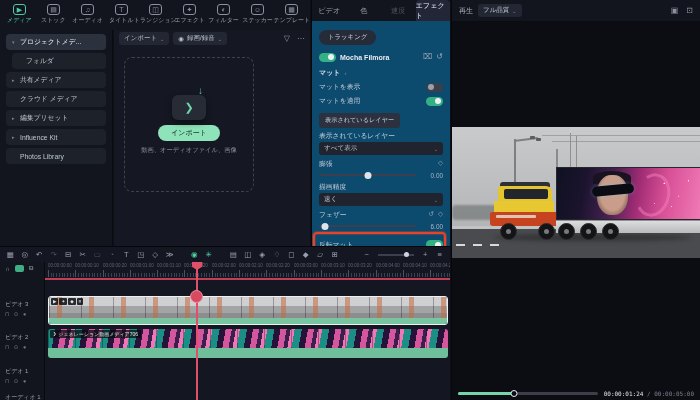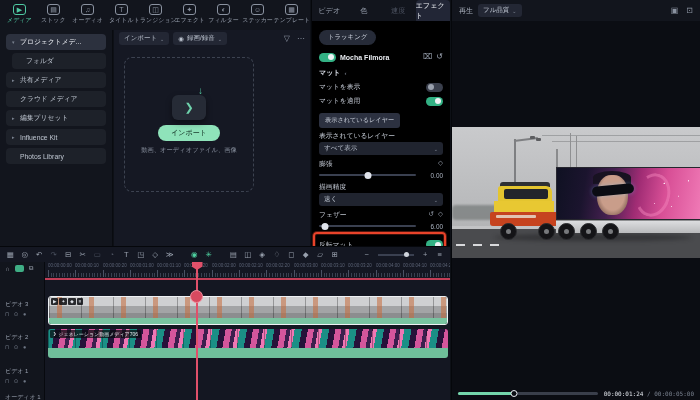--- a/index.html
+++ b/index.html
@@ -36,21 +36,21 @@
   .dropzone{position:absolute;left:10px;top:27px;width:130px;height:135px;border:1px dashed #3c4250;
             border-radius:8px;display:flex;flex-direction:column;align-items:center;justify-content:center;gap:5px;}
   .dz-icon{width:34px;height:25px;background:#262b36;border-radius:6px;position:relative;
            display:flex;align-items:center;justify-content:center;box-shadow:0 3px 6px rgba(0,0,0,.4);}
   .dz-play{color:#6fd3ac;font-size:11px;line-height:1;}
   .dz-arrow{position:absolute;top:-10px;right:3px;color:#57cfa6;font-size:10px;font-weight:bold;}
   .dz-btn{background:#8fe3ba;color:#0d2a1e;font-size:7px;padding:3px 13px;border-radius:9px;cursor:default;}
   .dz-hint{font-size:6.3px;color:#8a92a0;white-space:nowrap;}
 
   
-  .effects-panel{position:absolute;left:311px;top:0;width:139px;height:246px;background:#000000;
+  .effects-panel{position:absolute;left:311px;top:0;width:139px;height:246px;background:#0c4a6e;
                  border-left:1px solid #05070b;}
   .fx-tabs{display:flex;height:21px;background:#12151d;}
   .fx-tab{flex:1;display:flex;align-items:center;justify-content:center;font-size:7.2px;color:#98a0ae;}
   .fx-tab.active{background:#222636;color:#e9ecf1;border-radius:4px 4px 0 0;}
   .fx-tab.disabled{color:#4c5260;font-family:Liberation Serif, serif;}
   .fx-body{padding:4px 7px 0 7px;height:225px;overflow:hidden;position:relative;}
   .fx-row{display:flex;align-items:center;height:14px;font-size:6.8px;color:#c9cfda;gap:4px;}
   .fx-row .sp{flex:1;}
   .tracking-pill{display:inline-block;background:#262b38;border-radius:8px;font-size:6.4px;
                  color:#cdd3de;padding:3px 9px;margin:1px 0 4px 0;}

